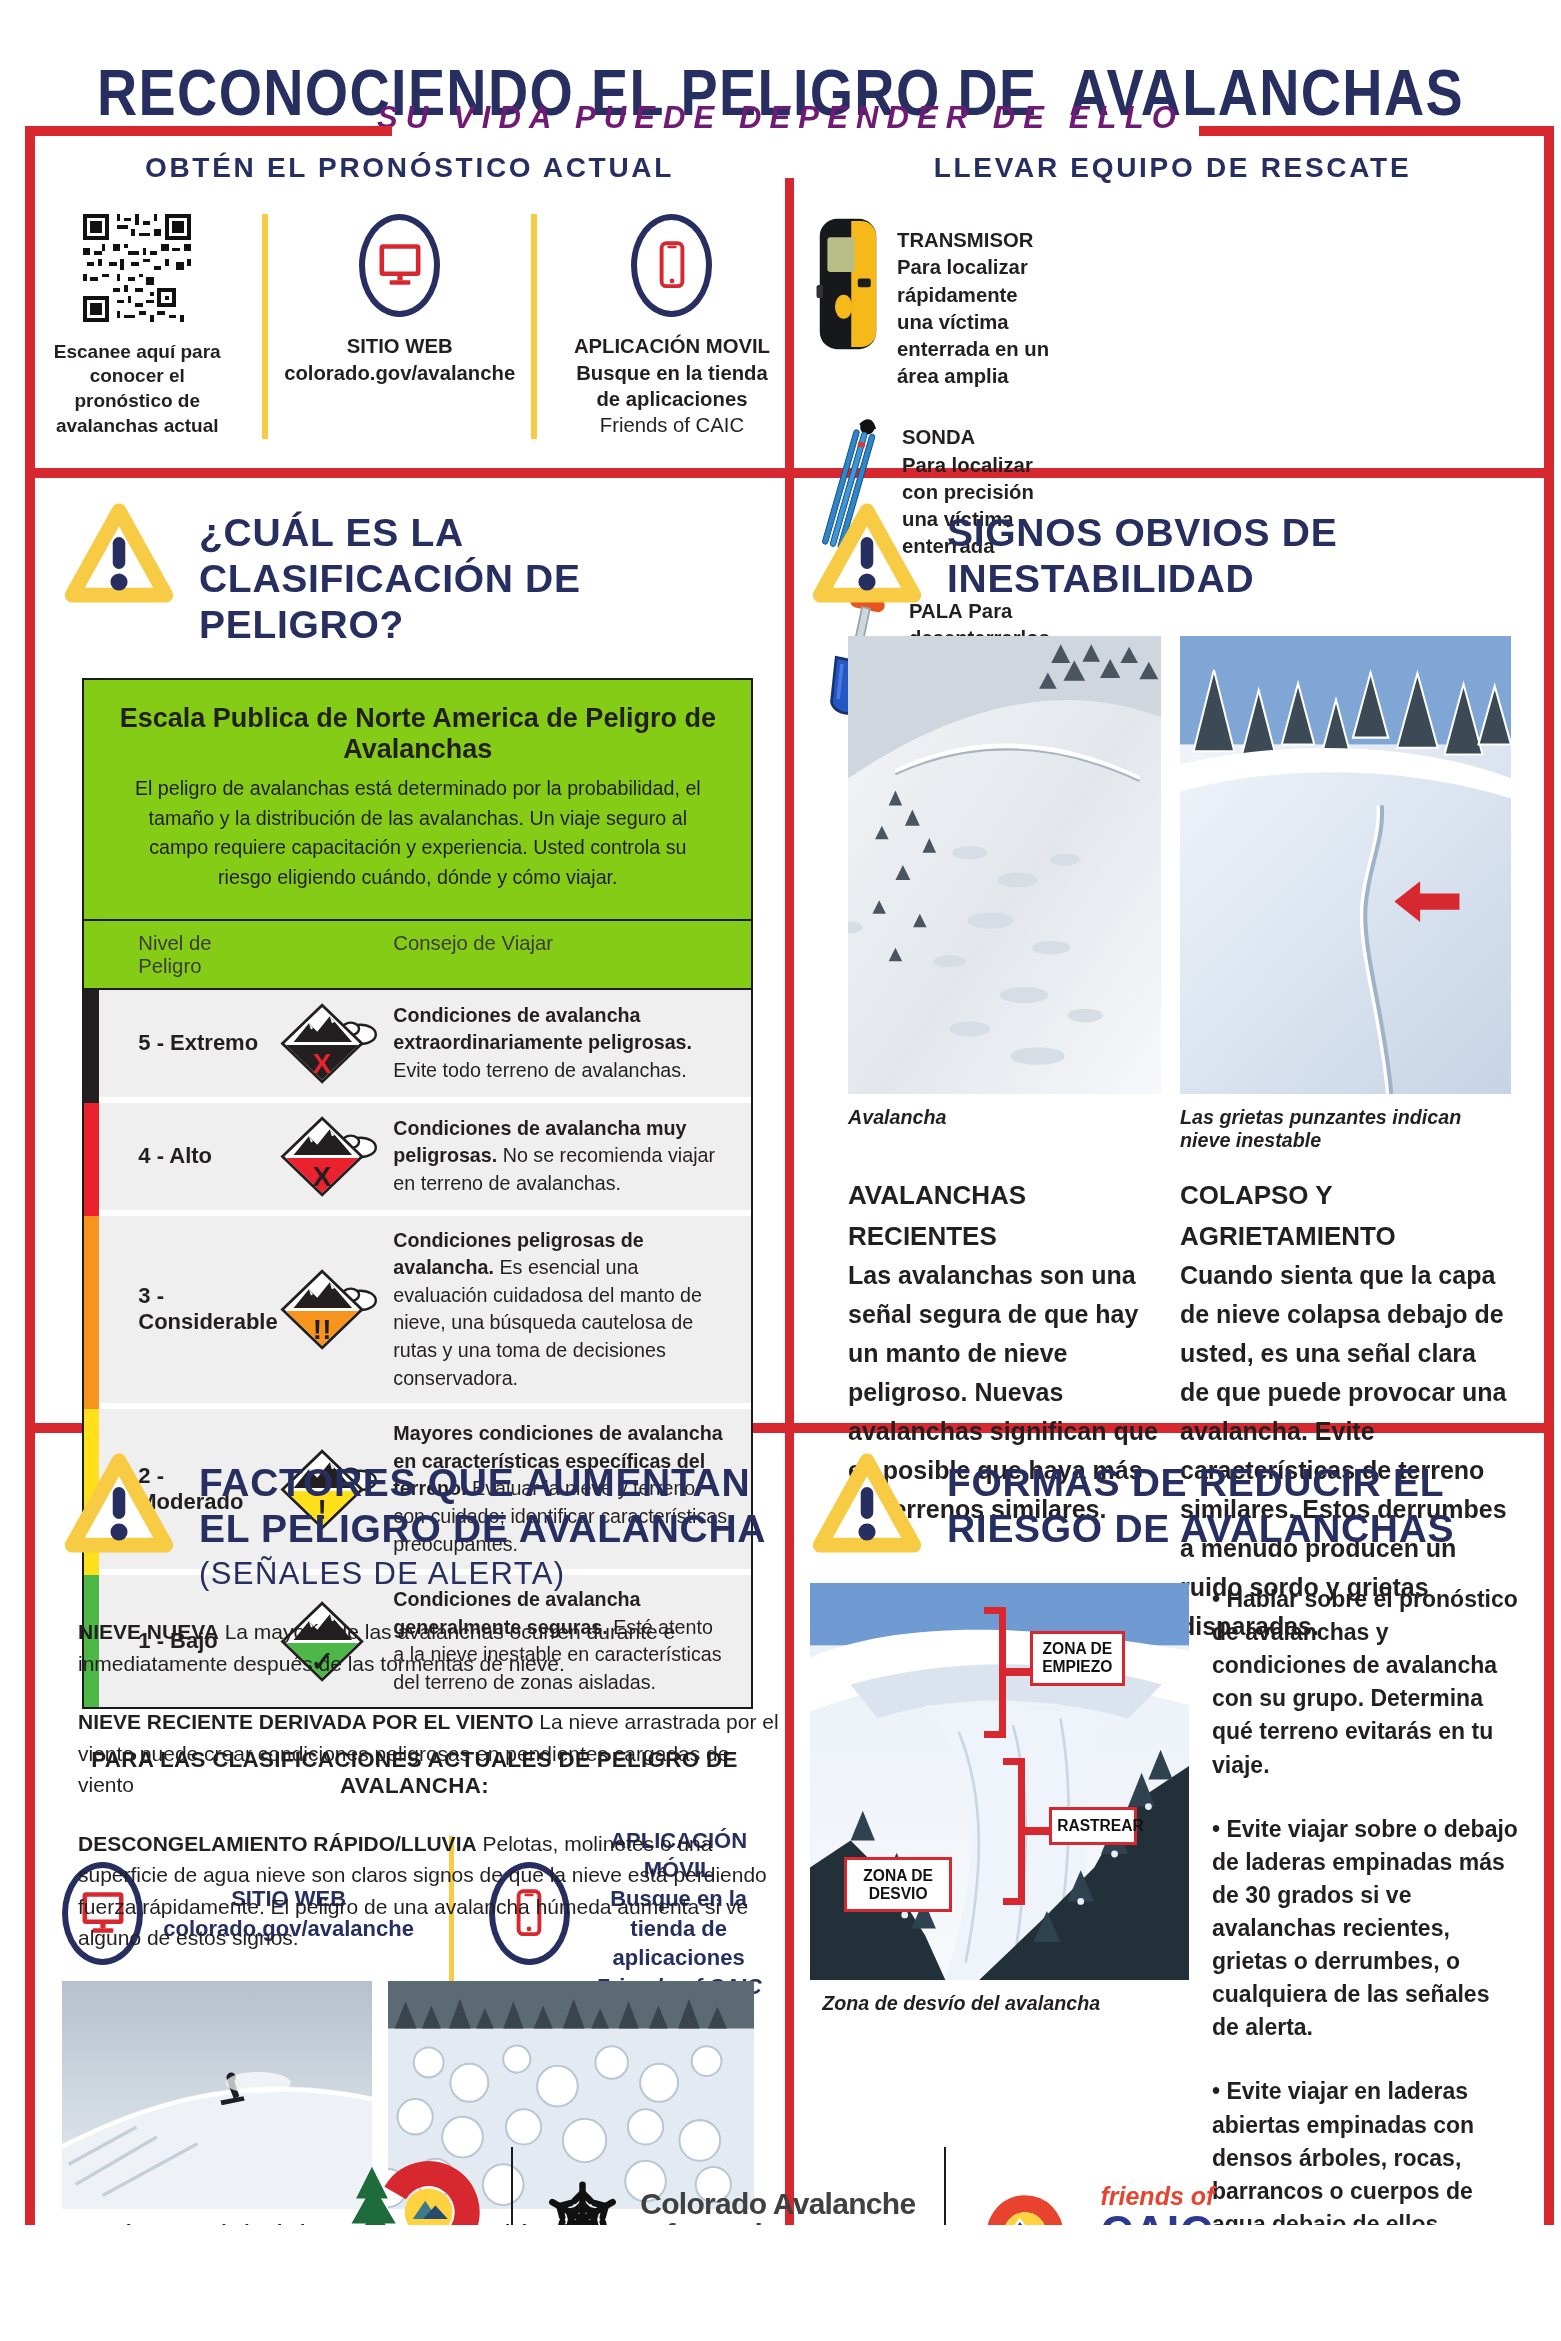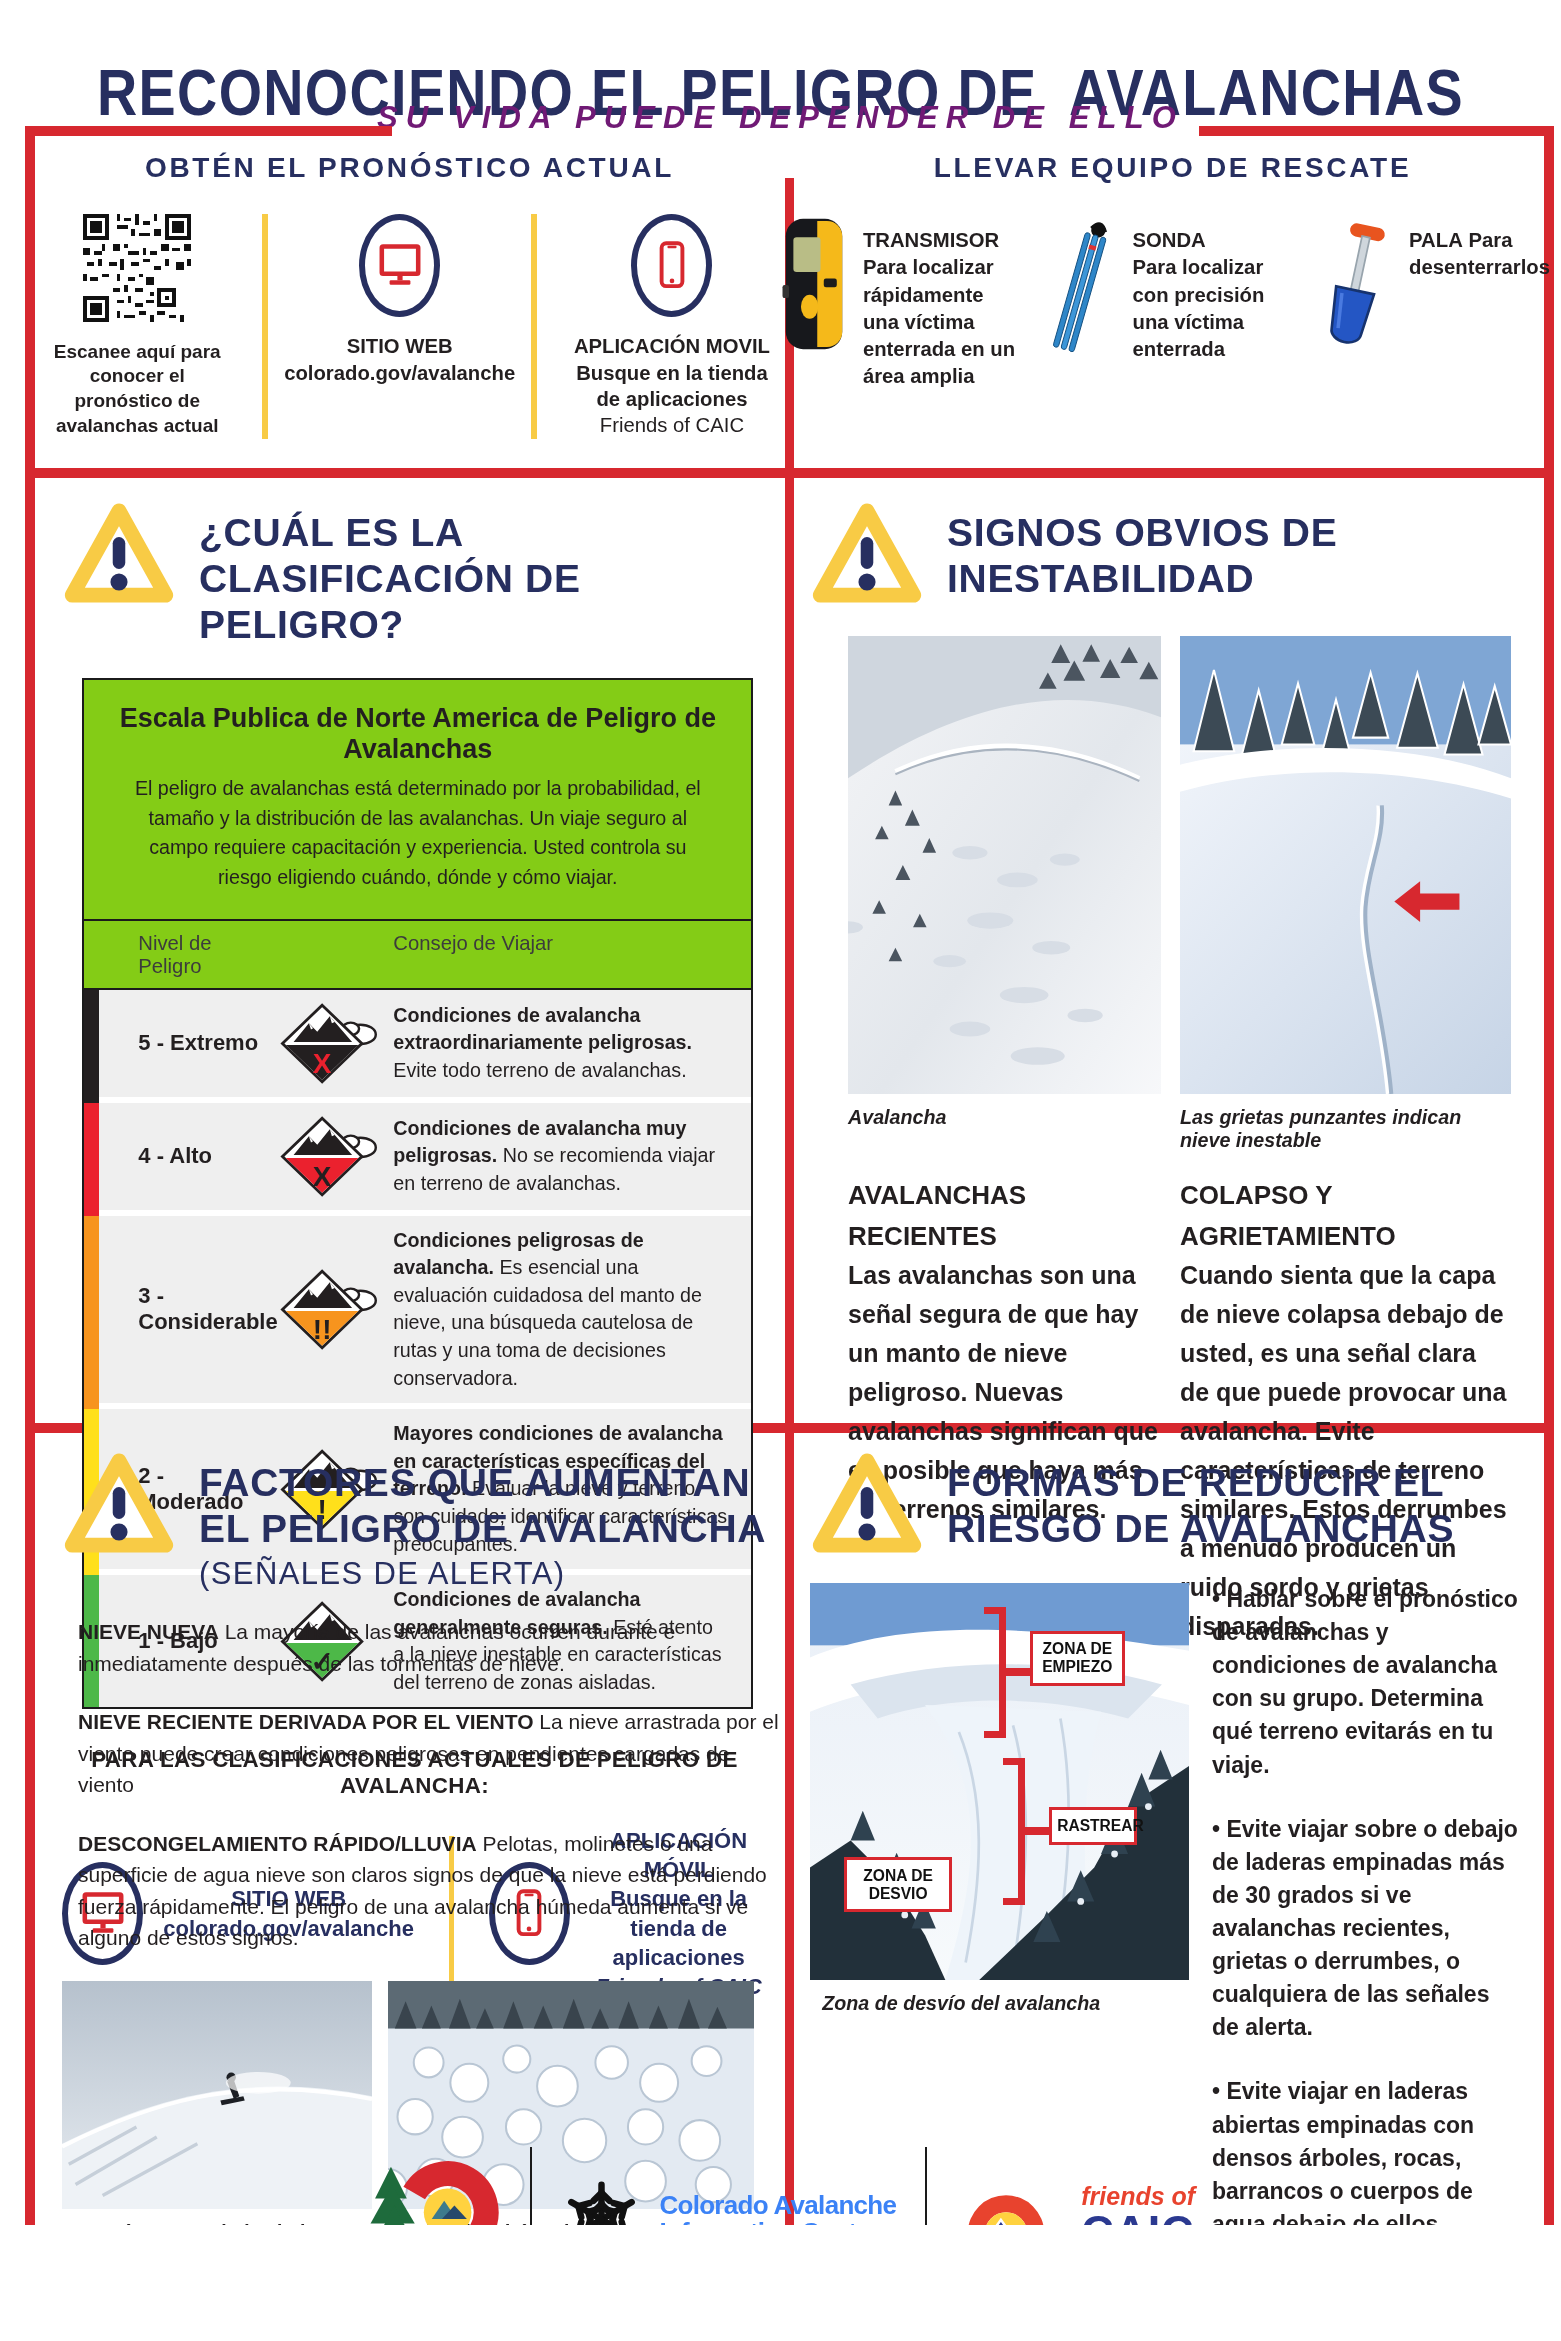--- a/index.html
+++ b/index.html
@@ -27,21 +27,21 @@
   .get-cell { display:flex; flex-direction:column; align-items:center; justify-content:flex-start; width:203px; text-align:center; }
   .ydiv { width:6.1px; background:#F8CB45; align-self:stretch; }
   .qr-svg { width:108px; height:108px; }
   .get-cap { font-size:19px; font-weight:700; line-height:1.3; margin-top:17.6px; }
   .oval { width:81px; height:103px; border:6.1px solid #272F60; border-radius:50%;
           display:flex; align-items:center; justify-content:center; background:#fff; flex:none; }
   .oval svg { width:52px; height:52px; }
   .get-lbl { font-size:20.3px; font-weight:700; margin-top:16.3px; line-height:1.3; }
   .get-lbl .thin { font-weight:400; }
 
-  .rescue-row { display:flex; justify-content:center; gap:17.6px; margin-top:27px; }
+  .rescue-row { display:flex; justify-content:center; gap:17.6px; margin-top:27px;flex-direction:column; }
   .rescue-item { display:flex; gap:11px; align-items:flex-start; }
   .rescue-item svg { flex:none; }
   .rescue-txt { width:160px; font-size:20.3px; font-weight:700; line-height:1.34; margin-top:16.3px; }
   .rescue-item:not(:last-child) .rescue-txt b { display:block; }
 
   
   .scale-box { border:2px solid #1b1b1b; background:#84cc16; width:671px; margin:30px 0 0 20.3px; }
   .scale-head { padding:23px 30px 27px; border-bottom:2px solid #1b1b1b; text-align:center; }
   .scale-title { font-size:27px; font-weight:700; margin:0 0 9.5px; }
   .scale-desc { font-size:19.7px; line-height:1.5; margin:0 auto; width:96%; }
@@ -95,21 +95,21 @@
   .bullet-full { font-size:22.4px; font-weight:700; line-height:1.5; margin:0 0 30px; width:712px; }
   .pl-box { position:absolute; background:#fff; border:3.4px solid #D7282F; font-weight:800; font-size:15.6px;
             line-height:1.15; text-align:center; padding:6.8px 5.4px; color:#111; }
   .pl-bracket { position:absolute; width:22px; border-top:7.5px solid #D7282F; border-bottom:7.5px solid #D7282F; border-right:7.5px solid #D7282F; }
   .pl-conn { position:absolute; height:7.5px; background:#D7282F; }
 
   
   .footer-row { position:absolute; top:2147px; left:0; right:0; display:flex; justify-content:center; align-items:center; gap:28.5px; }
   .vsep { width:2px; height:144px; background:#1a1a1a; }
   .org-group { display:flex; align-items:center; gap:17.6px; }
-  .org-name { font-size:26px; font-weight:800; line-height:1.04; letter-spacing:-0.7px; color:#3b82f6; }
+  .org-name { font-size:30px; font-weight:800; line-height:1.04; letter-spacing:-0.7px; color:#404040; }
   .friends-group { display:flex; align-items:center; gap:24px; }
   .friends-txt .small { font-size:25px; font-style:italic; font-weight:700; color:#E8432E; line-height:1; }
   .friends-txt .big { font-size:45px; font-weight:800; color:#2B3990; line-height:1; letter-spacing:0.7px; }
   .footer-url { position:absolute; top:2299px; left:0; right:0; text-align:center; font-size:29px; font-weight:700; color:#0b0b0b; }
 </style>
 </head>
 <body>
 
 <div class="page">
 

